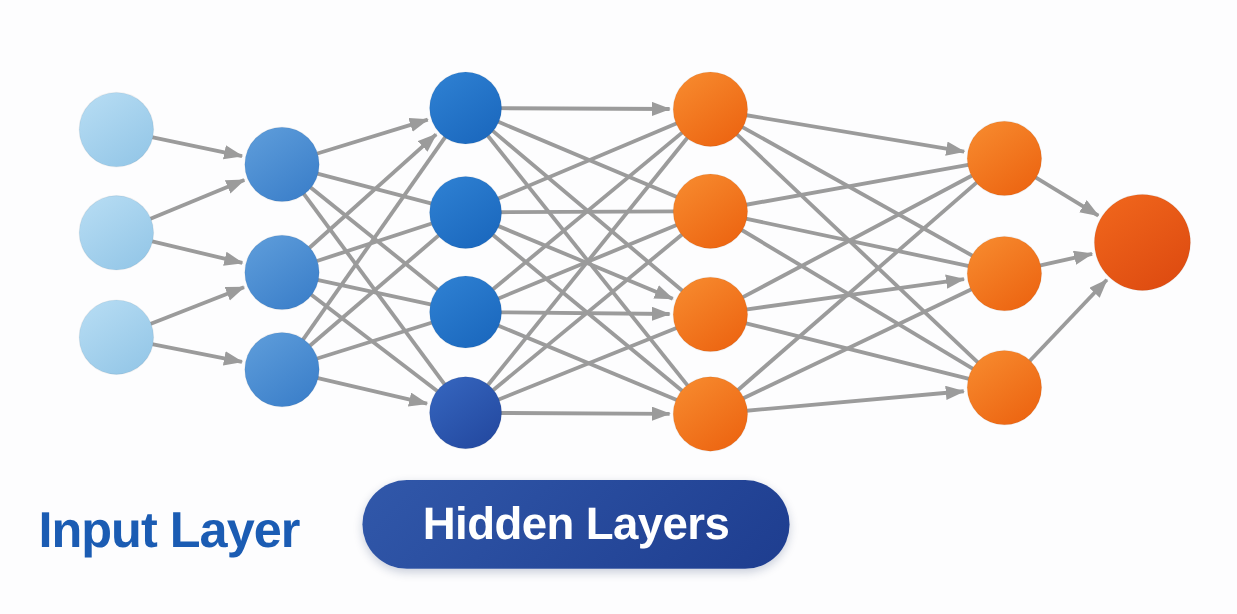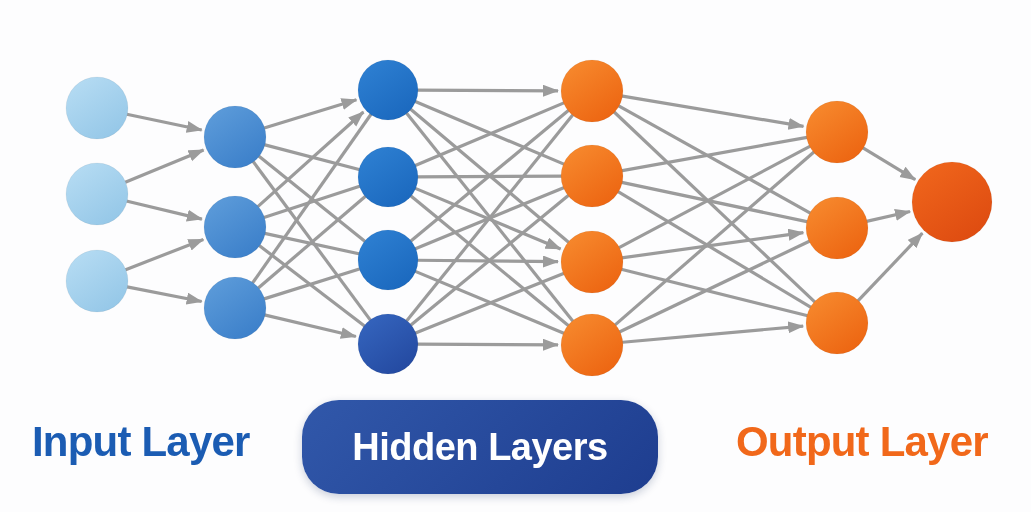--- a/index.html
+++ b/index.html
@@ -17,21 +17,21 @@
     font-size:42px;
     font-weight:700;
     letter-spacing:-0.8px;
     white-space:nowrap;
   }
   .label-input{left:32px;top:418px;}
   .label-output{left:736px;top:418px;}
   .pill{
     position:absolute;
     left:302px;top:400px;
-    width:356px;height:94px;
+    width:356px;height:74px;
     border-radius:37px;
     display:flex;align-items:center;justify-content:center;
     box-shadow:0 3px 8px rgba(20,40,90,0.22);
     text-align:center;
   }
   .pill-text{
     font-size:38px;
     font-weight:700;
     letter-spacing:-0.5px;
     white-space:nowrap;
@@ -191,15 +191,14 @@
         <circle cx="952" cy="202" r="40" fill="url(#g5_0)" stroke="rgba(0,0,0,0.05)" stroke-width="1"></circle>
       </g>
     </svg>
 
   <div class="layer-label label-input" style="color: rgb(27, 92, 179);">Input Layer</div>
 
   <div class="pill" style="background: linear-gradient(135deg, rgb(49, 88, 170), rgb(30, 61, 143));">
     <span class="pill-text" style="color: rgb(255, 255, 255);">Hidden Layers</span>
   </div>
 
-  <div class="layer-label label-output" style="color: rgb(241, 104, 26);">Output Layer</div>
 
 </div>
 
 </body></html>

